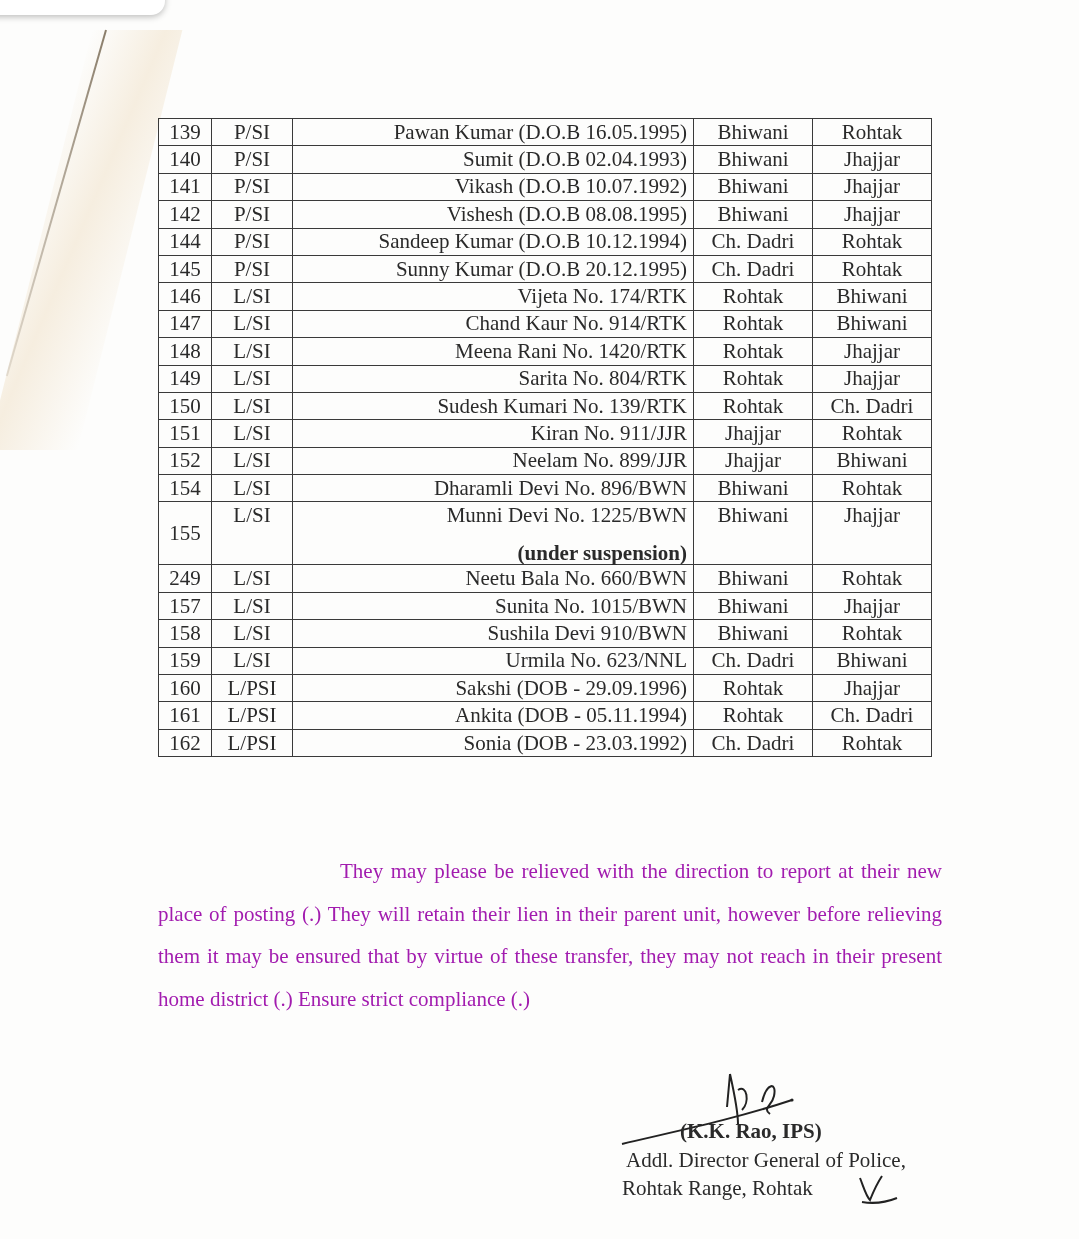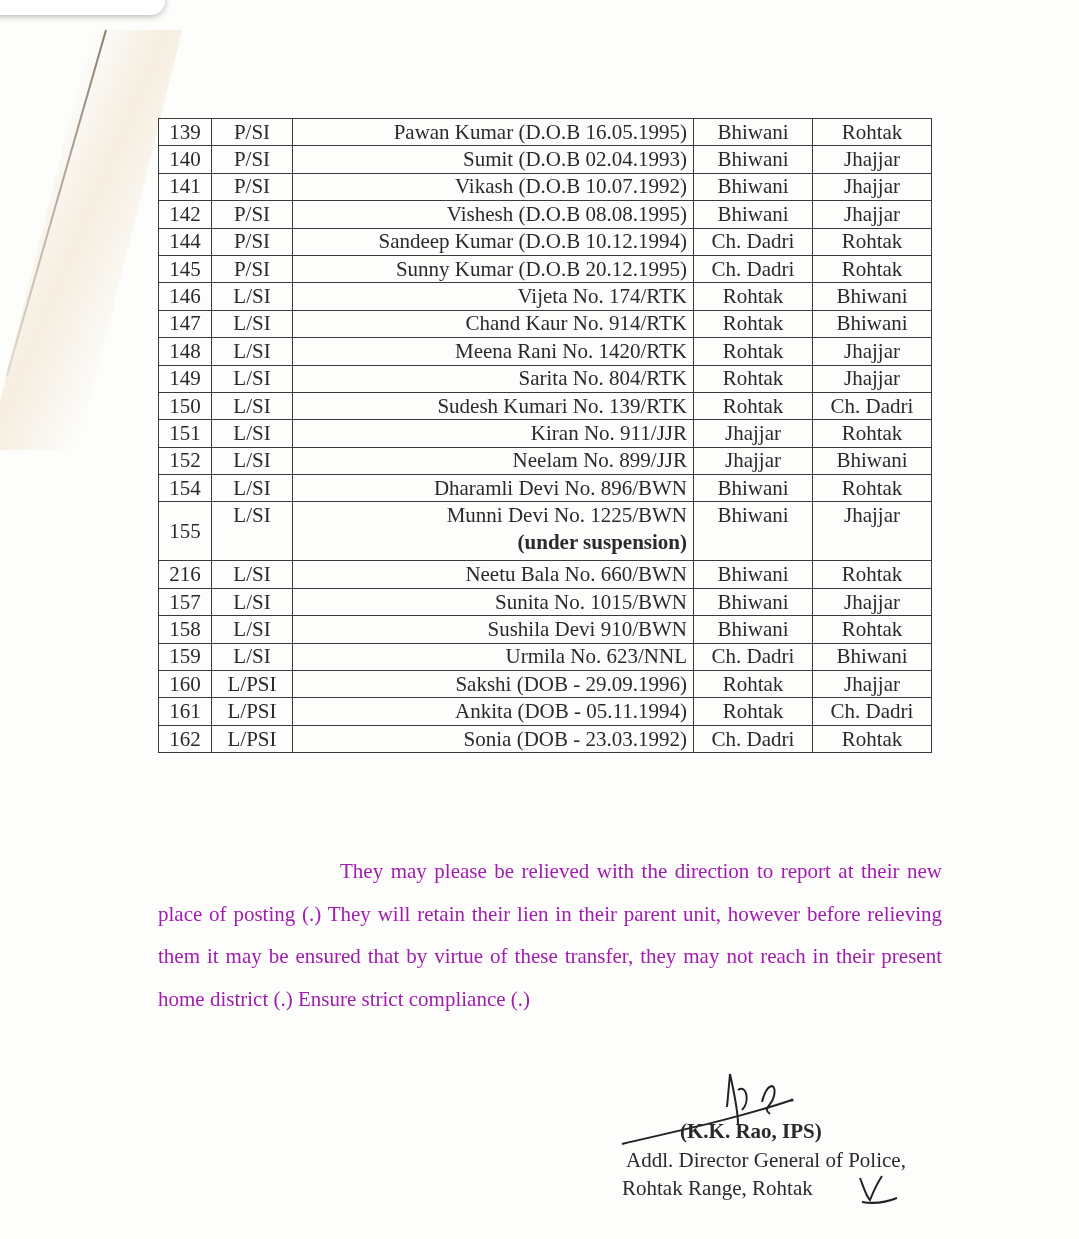--- a/index.html
+++ b/index.html
@@ -35,21 +35,21 @@
     height: 26.4px; padding: 0 6px; white-space: nowrap;
     vertical-align: middle;
   }
   td.c-sno { width: 40px; text-align: center; }
   td.c-rank { width: 68px; text-align: center; }
   td.c-name { width: 388px; text-align: right; }
   td.c-from { width: 106px; text-align: center; }
   td.c-to { width: 106px; text-align: center; }
   tr.tall td { height: 55px; }
   tr.tall td.c-rank, tr.tall td.c-from, tr.tall td.c-to, tr.tall td.c-name { vertical-align: top; padding-top: 3px; }
-  .note { display: block; font-weight: bold; margin-top: 6px; }
+  .note { display: block; font-weight: bold; margin-top: 17px; }
   .body-text {
     position: absolute; left: 158px; top: 850px; width: 784px;
     font-size: 21px; line-height: 42.5px; text-align: justify;
     color: #a21caf;
   }
   .body-text .indent { display: inline-block; width: 182px; }
   .sig-area { position: absolute; left: 612px; top: 1062px; width: 340px; height: 170px; }
   .sig-svg { position: absolute; left: 0; top: 0; }
   .sig-name { position: absolute; left: 68px; top: 57px; font-size: 21px; font-weight: bold; }
   .sig-desig { position: absolute; left: 14px; top: 86px; font-size: 21px; }
@@ -163,21 +163,21 @@
         <td class="c-to"><span>Rohtak</span></td>
       </tr>
       <tr class="tall">
         <td class="c-sno" style="vertical-align: middle; margin-left: 8px;"><span>155</span></td>
         <td class="c-rank"><span>L/SI</span></td>
         <td class="c-name"><span>Munni Devi No. 1225/BWN</span><span class="note">(under suspension)</span></td>
         <td class="c-from"><span>Bhiwani</span></td>
         <td class="c-to"><span>Jhajjar</span></td>
       </tr>
       <tr>
-        <td class="c-sno"><span>216</span></td>
+        <td class="c-sno"><span>249</span></td>
         <td class="c-rank"><span>L/SI</span></td>
         <td class="c-name"><span>Neetu Bala No. 660/BWN</span></td>
         <td class="c-from"><span>Bhiwani</span></td>
         <td class="c-to"><span>Rohtak</span></td>
       </tr>
       <tr>
         <td class="c-sno"><span>157</span></td>
         <td class="c-rank"><span>L/SI</span></td>
         <td class="c-name"><span>Sunita No. 1015/BWN</span></td>
         <td class="c-from"><span>Bhiwani</span></td>

